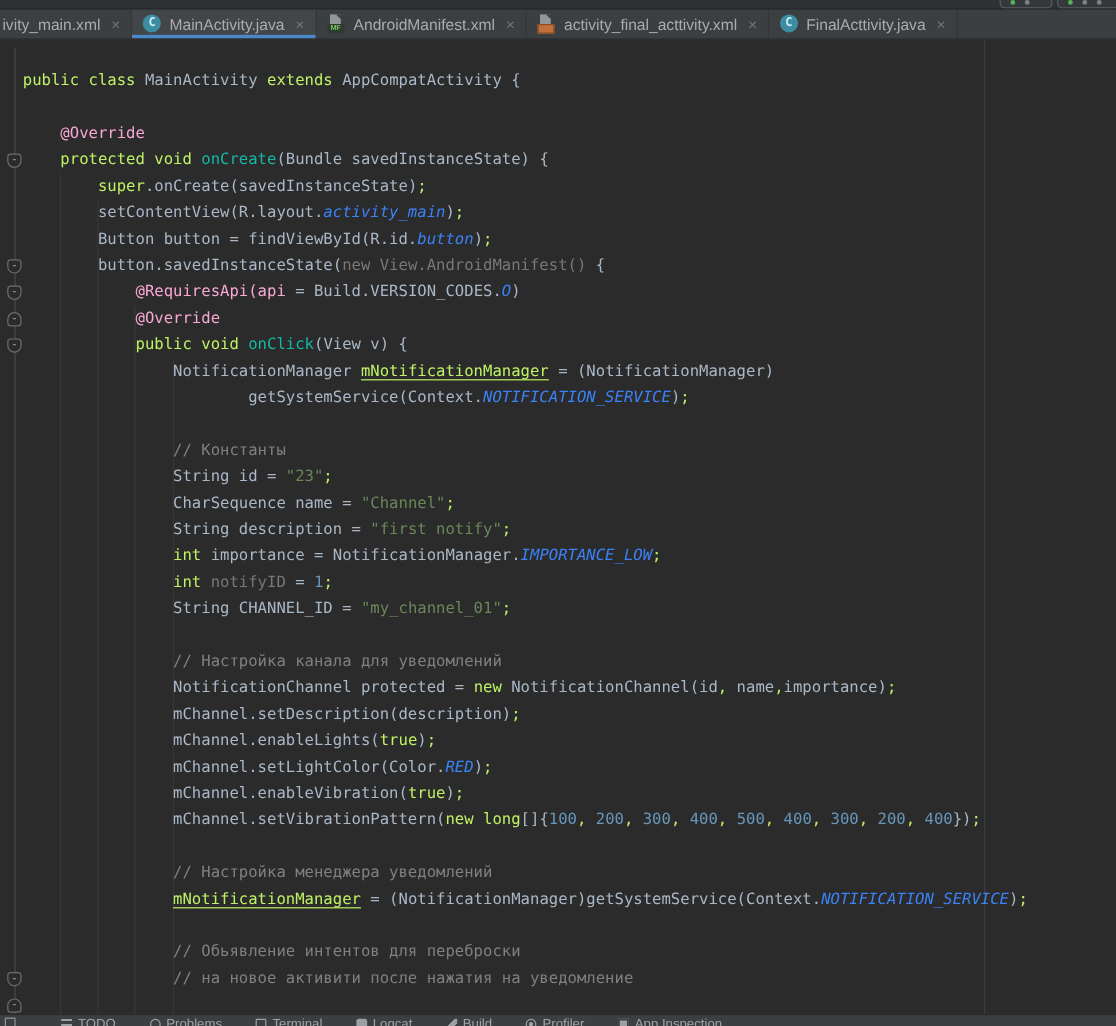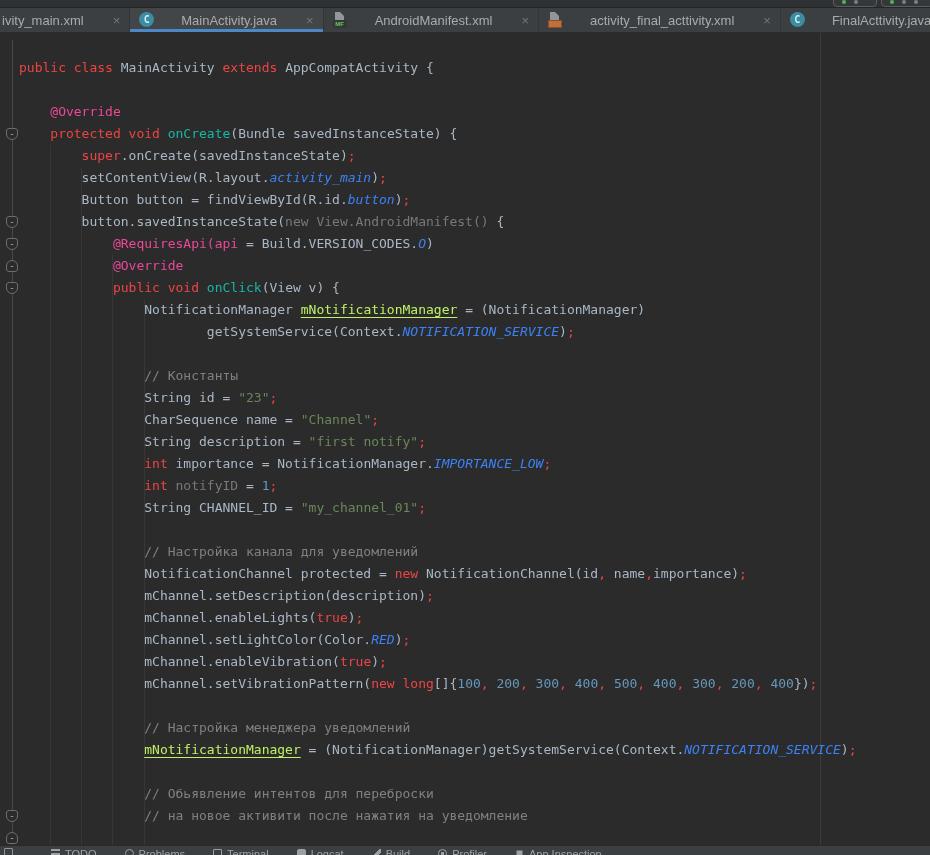--- a/index.html
+++ b/index.html
@@ -25,21 +25,21 @@
 
   
   .tab-bar {
     position: absolute; top: 8px; left: 0; width: 930px; height: 25px;
     background: #3c3f41; display: flex; align-items: stretch;
     border-bottom: 1px solid #2a2c2e; overflow: hidden;
   }
   .tab {
     position: relative; display: flex; align-items: center;
     padding: 0 9px; border-right: 1px solid #333638;
-    color: #a9abad; font-size: 13px; white-space: nowrap; cursor: default; gap: 20px;
+    color: #a9abad; font-size: 13px; white-space: nowrap; cursor: default;
   }
   .tab.first { padding-left: 0; }
   .tab.selected { background: #434649; }
   .tab.selected .tab-underline {
     position: absolute; left: 0; right: 0; bottom: 0; height: 3px; background: #4a88c7;
   }
   .tab-label { margin: 0 2px; }
   .tab-close { margin-left: 7px; color: #72767a; font-size: 13px; line-height: 13px; }
 
   .tab-icon { width: 16px; height: 16px; position: relative; margin-right: 4px; flex: 0 0 16px; }
@@ -65,22 +65,22 @@
   .fold-line { position: absolute; left: 12px; top: 7px; bottom: 0; width: 1px; background: #46494b; }
   .indent-guide { position: absolute; width: 1px; background: #373737; }
   .margin-guide { position: absolute; left: 820px; top: 0; bottom: 0; width: 1px; background: #3a3d3f; }
 
   .code {
     position: absolute; top: 24px; left: 19px;
     font-family: "DejaVu Sans Mono", monospace; font-size: 13px;
   }
   .code-line { height: 22px; line-height: 22px; white-space: pre; }
 
-  .tok-k { color: #ef4444; }
-  .tok-a { color: #ec4899; }
+  .tok-k { color: #bef264; }
+  .tok-a { color: #f9a8d4; }
   .tok-m { color: #14b8a6; }
   .tok-s { color: #6a8759; }
   .tok-n { color: #6897bb; }
   .tok-c { color: #808080; }
   .tok-p { color: #a9b7c6; }
   .tok-f { color: #3b82f6; font-style: italic; }
   .tok-u { color: #bef264; text-decoration: underline; text-underline-offset: 3px; }
   .tok-g { color: #787878; }
 
   .fold-marker {

